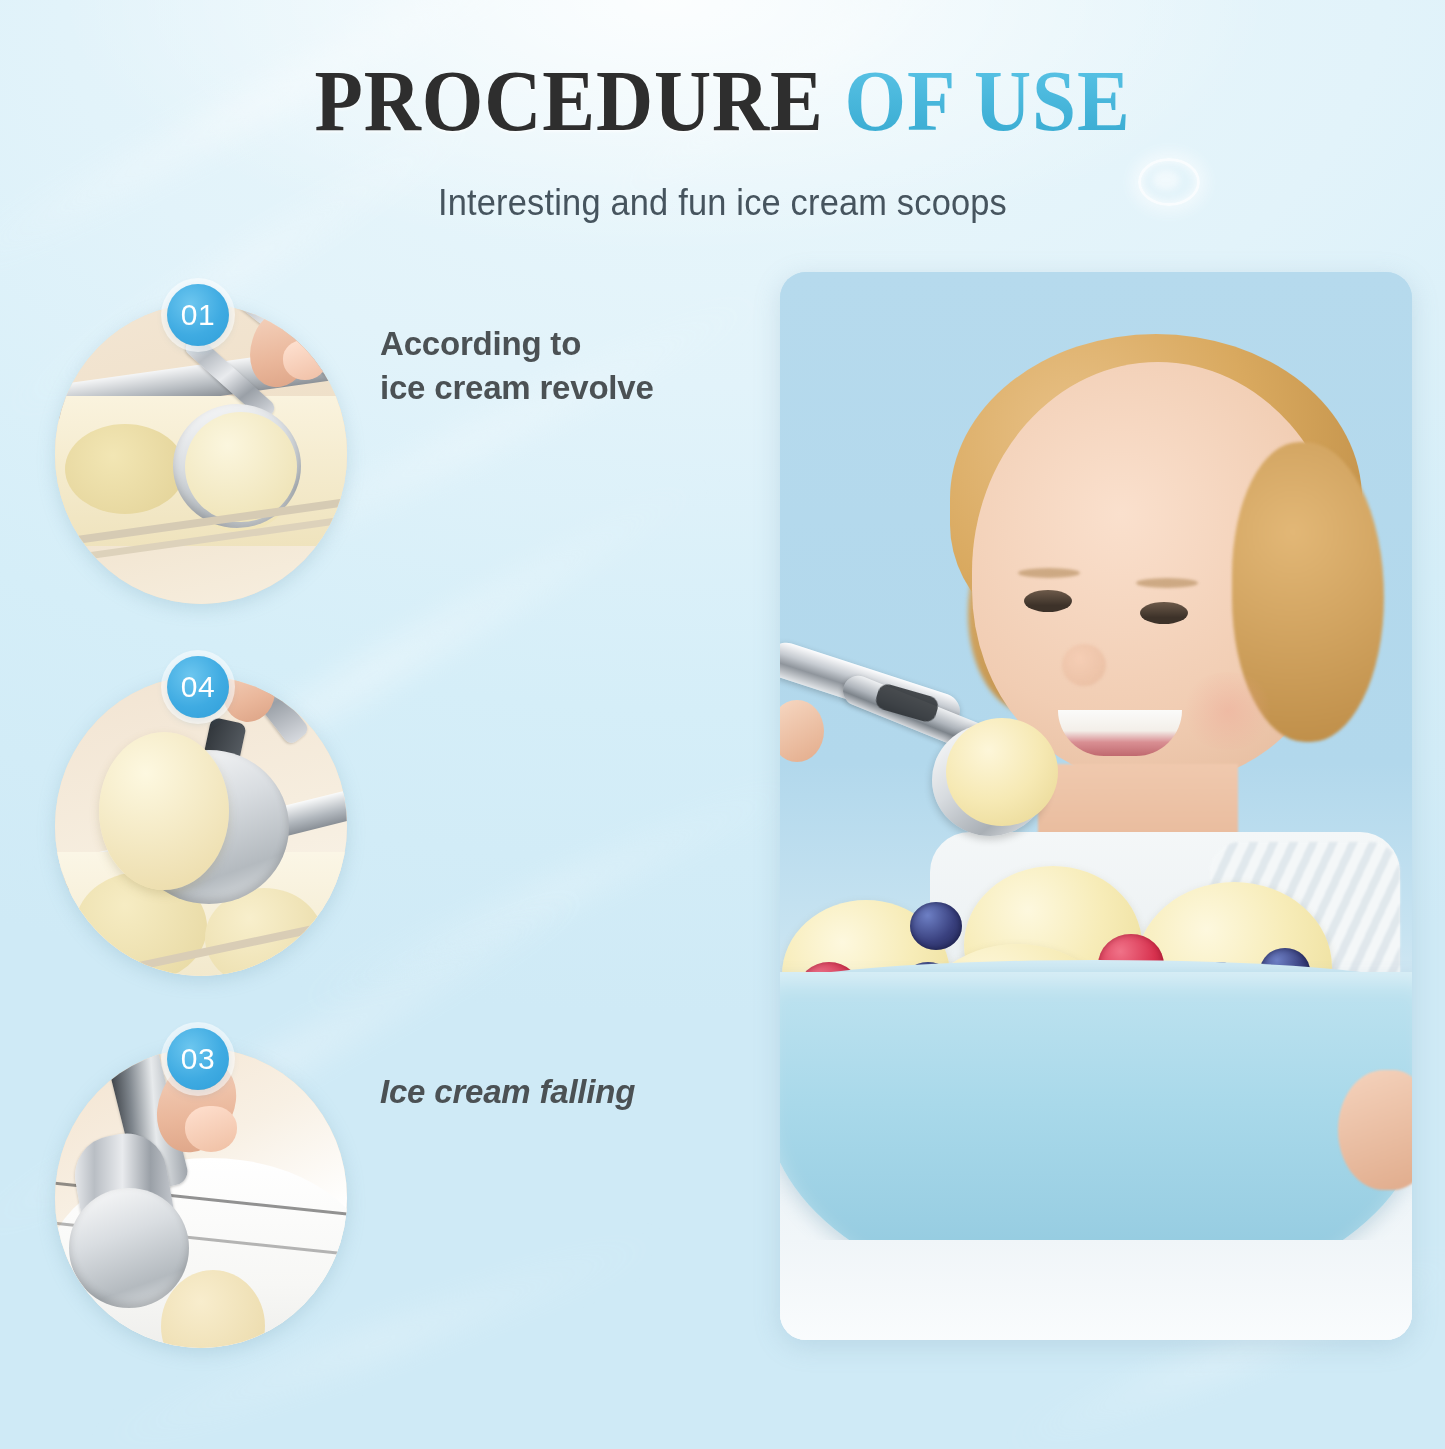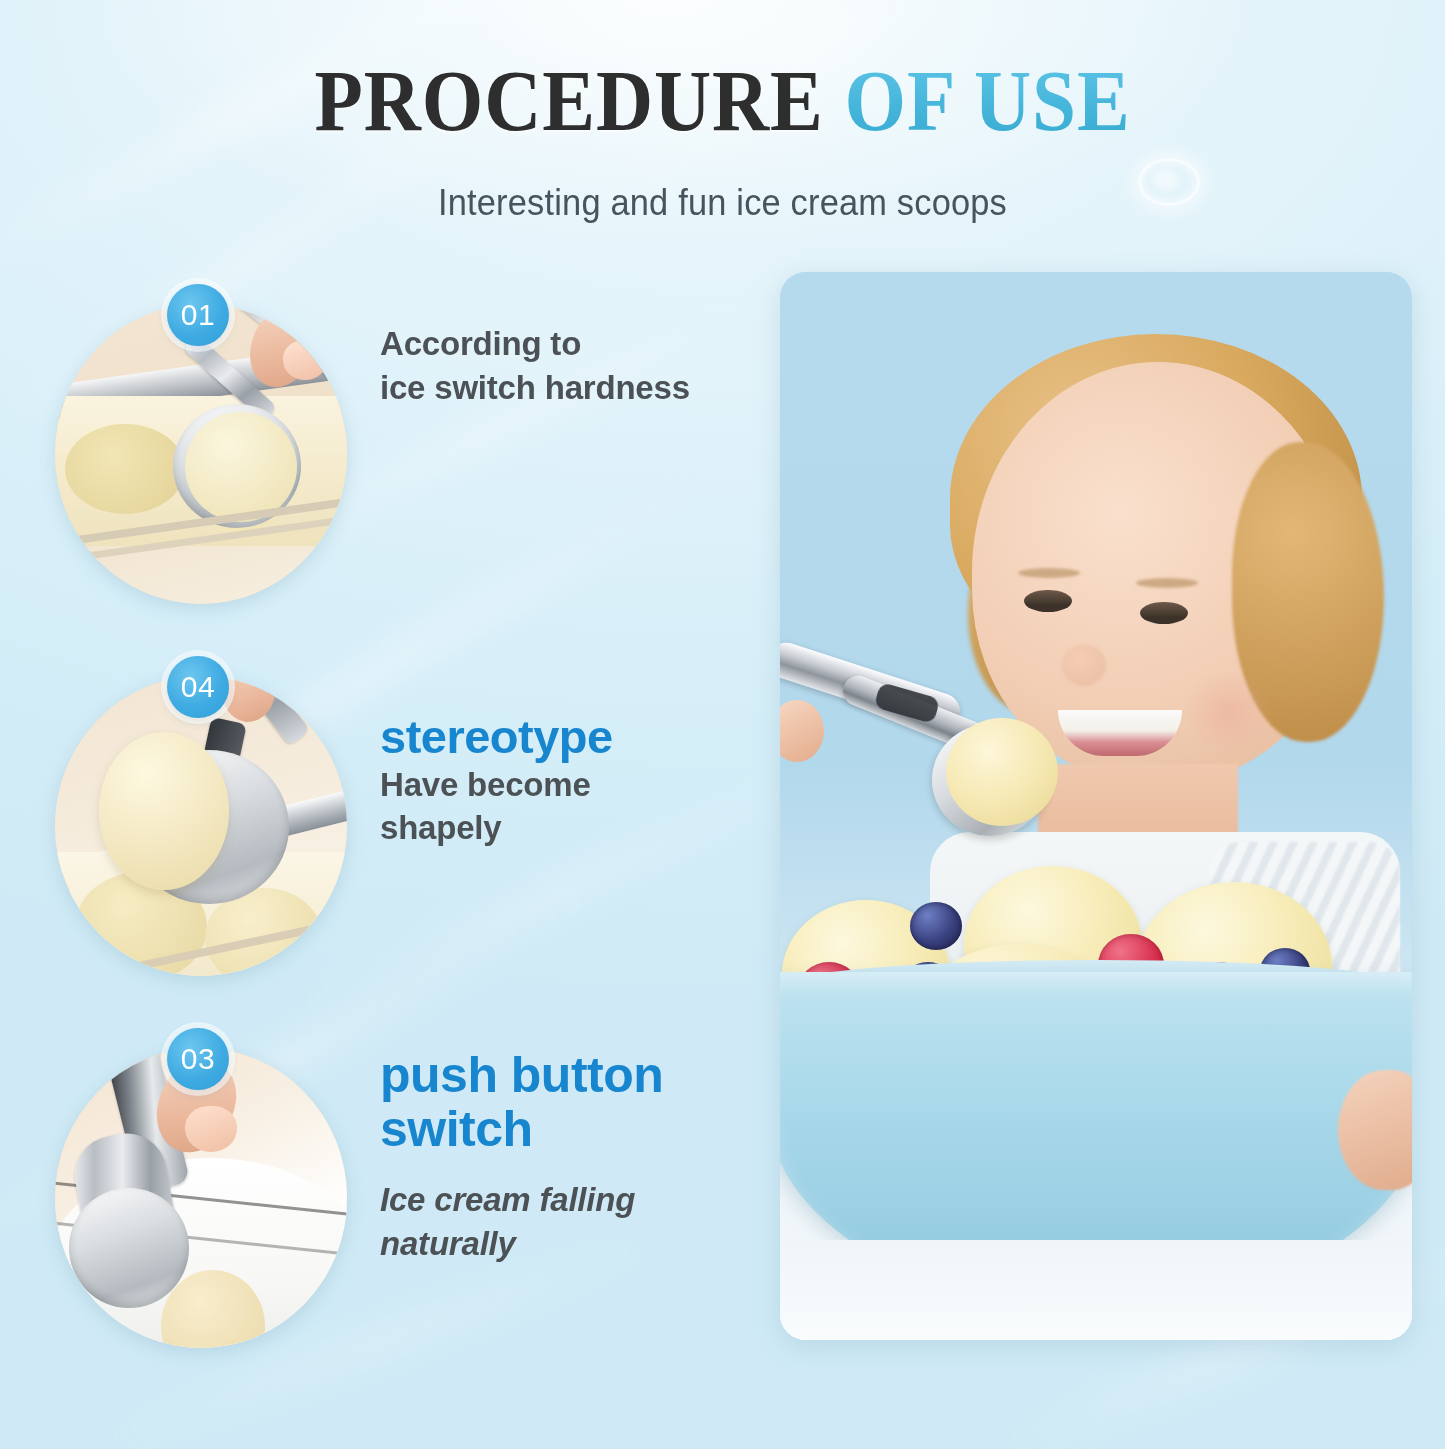--- a/index.html
+++ b/index.html
@@ -297,21 +297,21 @@
           <div class="finger" style="left:196px;top:6px;width:60px;height:78px;transform:rotate(18deg);"></div>
           <div class="finger" style="left:228px;top:36px;width:44px;height:40px;background:linear-gradient(160deg,#ffe3d3,#f0bfa5);"></div>
           <div class="tub" style="left:-30px;top:214px;width:360px;height:8px;transform:rotate(-8deg);background:#d6cbb4;"></div>
           <div class="tub" style="left:-30px;top:232px;width:360px;height:7px;transform:rotate(-8deg);background:#ddd2bb;"></div>
         </div>
         <div class="badge">01</div>
       </div>
       <div class="txt">
         <div class="body">
           <div>According to</div>
-          <div>ice switch hardness</div>
+          <div>ice cream revolve</div>
         </div>
       </div>
     </div>
 
     <div class="step s2">
       <div class="photo-wrap">
         <div class="photo">
           <div class="ph-bg" style="background:linear-gradient(165deg,#f2e4d2 0%,#f6edde 50%,#fbf6ec 100%);"></div>
           <div class="tub" style="left:-40px;top:150px;width:380px;height:30px;transform:rotate(-14deg);background:linear-gradient(180deg,#fafbfb,#b2b8be 60%,#898f96);"></div>
           <div class="cream" style="left:-40px;top:176px;width:380px;height:170px;border-radius:24px;background:linear-gradient(180deg,#fbf6e6,#efe4c3);"></div>
@@ -319,53 +319,41 @@
           <div class="cream" style="left:150px;top:212px;width:118px;height:100px;background:radial-gradient(circle at 38% 30%,#f8efcc,#e8d9a4);"></div>
           <div class="handle" style="left:124px;top:-10px;width:150px;height:26px;transform:rotate(52deg);"></div>
           <div class="handle" style="left:150px;top:44px;width:36px;height:60px;transform:rotate(12deg);background:linear-gradient(100deg,#30353a,#5a6066);"></div>
           <div class="bowlcup" style="left:74px;top:74px;width:160px;height:154px;"></div>
           <div class="cream" style="left:44px;top:56px;width:130px;height:158px;border-radius:50%;background:radial-gradient(circle at 36% 26%,#fdf8e0,#ead9a5);box-shadow:0 4px 10px rgba(150,135,85,.25);"></div>
           <div class="finger" style="left:168px;top:-14px;width:52px;height:60px;transform:rotate(8deg);"></div>
           <div class="tub" style="left:-40px;top:272px;width:380px;height:8px;transform:rotate(-12deg);background:#d9cdb6;"></div>
         </div>
         <div class="badge">04</div>
       </div>
-      <div class="txt">
-        <div class="head">stereotype</div>
-        <div class="body">
-          <div>Have become</div>
-          <div>shapely</div>
-        </div>
-      </div>
     </div>
 
     <div class="step s3">
       <div class="photo-wrap">
         <div class="photo">
           <div class="ph-bg" style="background:linear-gradient(150deg,#f3e3cf 0%,#f8f0e4 40%,#ffffff 70%,#fdfcfa 100%);"></div>
           <div class="bowlcup" style="left:-10px;top:110px;width:330px;height:230px;border-radius:50% 50% 46% 46%;background:linear-gradient(180deg,#ffffff 0%,#f7f7f5 55%,#e9e9e6 100%);box-shadow:none;"></div>
           <div class="tub" style="left:-6px;top:150px;width:320px;height:3px;transform:rotate(6deg);background:#3b3b3b;opacity:.55;"></div>
           <div class="tub" style="left:-6px;top:190px;width:320px;height:3px;transform:rotate(6deg);background:#4a4a4a;opacity:.4;"></div>
           <div class="handle" style="left:66px;top:-8px;width:52px;height:150px;transform:rotate(-14deg);background:linear-gradient(100deg,#2d3136 0%,#7f868d 30%,#e7eaec 60%,#9aa0a7 100%);border-radius:14px;"></div>
           <div class="handle" style="left:26px;top:86px;width:92px;height:150px;transform:rotate(-10deg);border-radius:40px;"></div>
           <div class="bowlcup" style="left:14px;top:140px;width:120px;height:120px;"></div>
           <div class="finger" style="left:104px;top:10px;width:74px;height:96px;transform:rotate(24deg);"></div>
           <div class="finger" style="left:130px;top:58px;width:52px;height:46px;background:linear-gradient(160deg,#ffe0cf,#efbfa3);"></div>
           <div class="cream" style="left:106px;top:222px;width:104px;height:112px;background:radial-gradient(circle at 38% 28%,#f8edcd,#e8d6a3);"></div>
         </div>
         <div class="badge">03</div>
       </div>
       <div class="txt">
-        <div class="head">
-          <div>push button</div>
-          <div>switch</div>
-        </div>
         <div class="body">
           <div>Ice cream falling</div>
-          <div>naturally</div>
         </div>
       </div>
     </div>
 
   </div>
 
   <div class="hero">
     <div class="hero-bg"></div>
     <div class="hair"></div>
     <div class="head-shape"></div>

